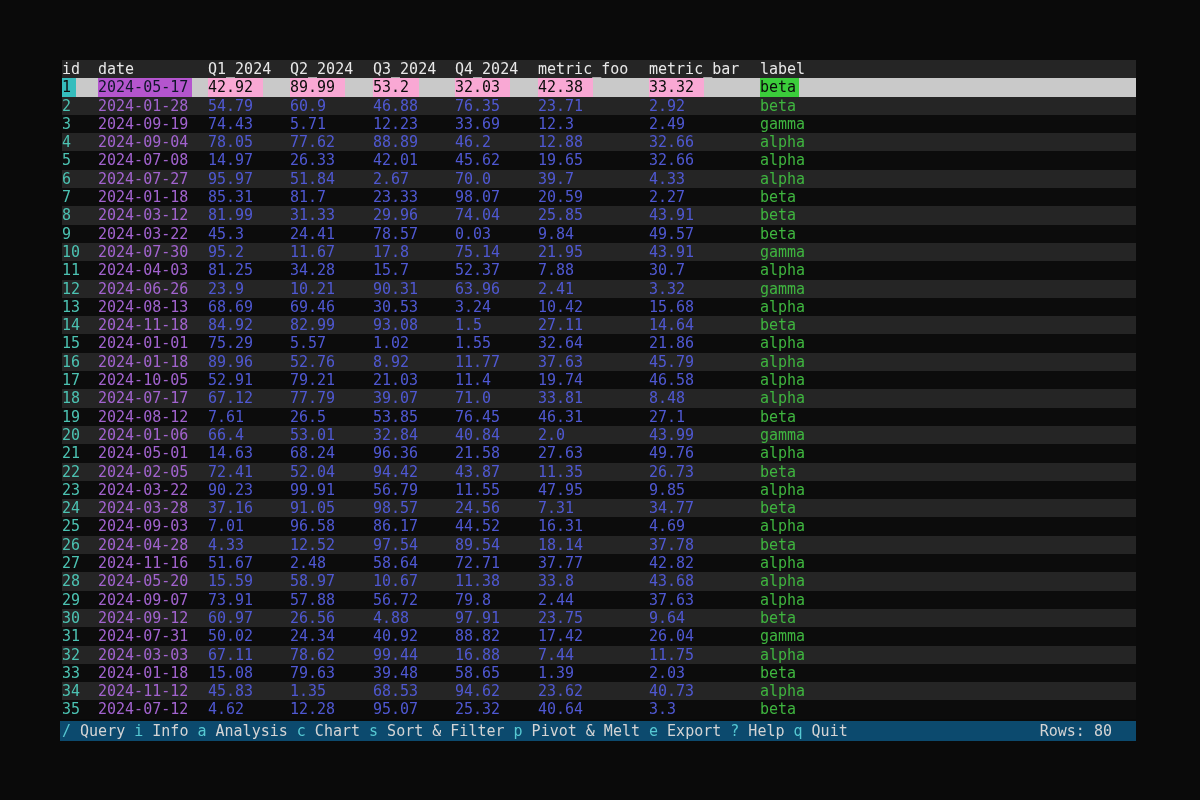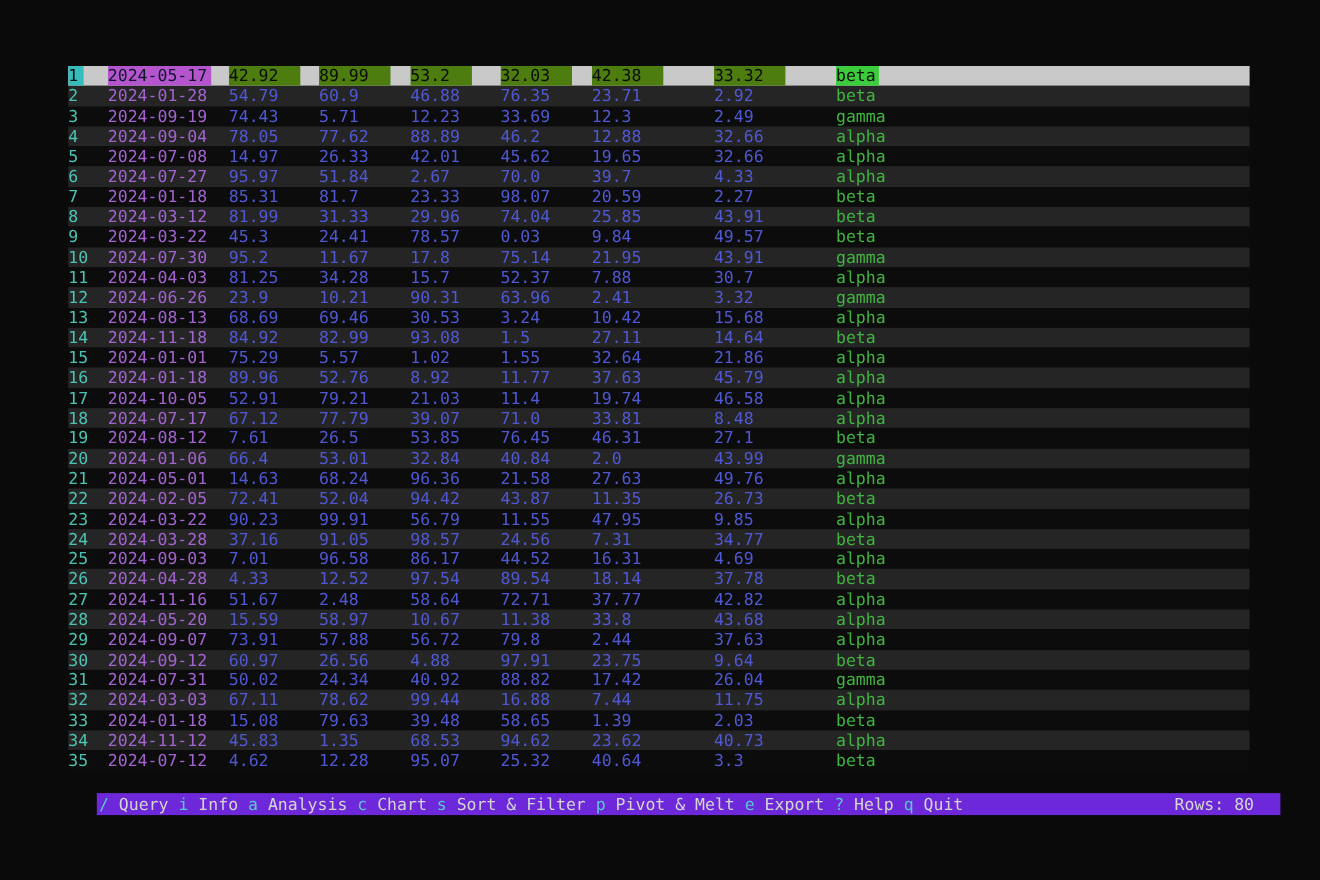--- a/index.html
+++ b/index.html
@@ -16,35 +16,36 @@
   
   .hdr { background:#252525; color:#e8e8e8; }
   
   .lt { background:#252525; } .dk { background:#0c0c0c; }
   
   .t-id{color:#4cc2b2} .t-date{color:#a263cf} .t-num{color:#4f58d2} .t-label{color:#3fb53f}
   
   .sel { background:#c9c9c9; }
   .sel .t-id .val    { background:#35bdbd; color:#0c0c0c; padding-right:5px; }
   .sel .t-date .val  { background:#b455ce; color:#0f172a; padding-right:4px; }
-  .sel .t-num .val   { background:#4d7c0f; color:#0c0c0c; padding-right:20px; }
+  .sel .t-num .val   { background:#f9a8d4; color:#0c0c0c; padding-right:10px; }
   .sel .t-label .val { background:#3bcd3b; color:#0c0c0c; padding-right:3px; }
   
   .footer { position:absolute; left:60px; top:721px; width:1076px; height:20px;
-            background:#6d28d9; display:flex; align-items:center;
+            background:#0c4a6e; display:flex; align-items:center;
             font-size:15px; line-height:20px; white-space:pre;
-            color:#d4d4d4; padding:0 24px 0 2px;margin-left:28px; }
+            color:#d4d4d4; padding:0 24px 0 2px; }
   .fkey { color:#56c9d3; }
   .menu-item { color:#d4d4d4; }
   .rows-count { margin-left:auto; color:#d4d4d4;text-align:center; }
 </style>
 </head>
 <body>
 
 <div class="table">
+  <div class="row hdr" id="head"><span class="cell c-id">id</span><span class="cell c-date">date</span><span class="cell c-q1">Q1_2024</span><span class="cell c-q2">Q2_2024</span><span class="cell c-q3">Q3_2024</span><span class="cell c-q4">Q4_2024</span><span class="cell c-metric_foo">metric_foo</span><span class="cell c-metric_bar">metric_bar</span><span class="cell c-label">label</span></div>
   <div id="rows">
       <div class="row sel"><span class="cell c-id t-id"><span class="val">1</span></span><span class="cell c-date t-date"><span class="val">2024-05-17</span></span><span class="cell c-q1 t-num"><span class="val">42.92</span></span><span class="cell c-q2 t-num"><span class="val">89.99</span></span><span class="cell c-q3 t-num"><span class="val">53.2</span></span><span class="cell c-q4 t-num"><span class="val">32.03</span></span><span class="cell c-metric_foo t-num"><span class="val">42.38</span></span><span class="cell c-metric_bar t-num"><span class="val">33.32</span></span><span class="cell c-label t-label"><span class="val">beta</span></span></div>
       <div class="row lt"><span class="cell c-id t-id"><span class="val">2</span></span><span class="cell c-date t-date"><span class="val">2024-01-28</span></span><span class="cell c-q1 t-num"><span class="val">54.79</span></span><span class="cell c-q2 t-num"><span class="val">60.9</span></span><span class="cell c-q3 t-num"><span class="val">46.88</span></span><span class="cell c-q4 t-num"><span class="val">76.35</span></span><span class="cell c-metric_foo t-num"><span class="val">23.71</span></span><span class="cell c-metric_bar t-num"><span class="val">2.92</span></span><span class="cell c-label t-label"><span class="val">beta</span></span></div>
       <div class="row dk"><span class="cell c-id t-id"><span class="val">3</span></span><span class="cell c-date t-date"><span class="val">2024-09-19</span></span><span class="cell c-q1 t-num"><span class="val">74.43</span></span><span class="cell c-q2 t-num"><span class="val">5.71</span></span><span class="cell c-q3 t-num"><span class="val">12.23</span></span><span class="cell c-q4 t-num"><span class="val">33.69</span></span><span class="cell c-metric_foo t-num"><span class="val">12.3</span></span><span class="cell c-metric_bar t-num"><span class="val">2.49</span></span><span class="cell c-label t-label"><span class="val">gamma</span></span></div>
       <div class="row lt"><span class="cell c-id t-id"><span class="val">4</span></span><span class="cell c-date t-date"><span class="val">2024-09-04</span></span><span class="cell c-q1 t-num"><span class="val">78.05</span></span><span class="cell c-q2 t-num"><span class="val">77.62</span></span><span class="cell c-q3 t-num"><span class="val">88.89</span></span><span class="cell c-q4 t-num"><span class="val">46.2</span></span><span class="cell c-metric_foo t-num"><span class="val">12.88</span></span><span class="cell c-metric_bar t-num"><span class="val">32.66</span></span><span class="cell c-label t-label"><span class="val">alpha</span></span></div>
       <div class="row dk"><span class="cell c-id t-id"><span class="val">5</span></span><span class="cell c-date t-date"><span class="val">2024-07-08</span></span><span class="cell c-q1 t-num"><span class="val">14.97</span></span><span class="cell c-q2 t-num"><span class="val">26.33</span></span><span class="cell c-q3 t-num"><span class="val">42.01</span></span><span class="cell c-q4 t-num"><span class="val">45.62</span></span><span class="cell c-metric_foo t-num"><span class="val">19.65</span></span><span class="cell c-metric_bar t-num"><span class="val">32.66</span></span><span class="cell c-label t-label"><span class="val">alpha</span></span></div>
       <div class="row lt"><span class="cell c-id t-id"><span class="val">6</span></span><span class="cell c-date t-date"><span class="val">2024-07-27</span></span><span class="cell c-q1 t-num"><span class="val">95.97</span></span><span class="cell c-q2 t-num"><span class="val">51.84</span></span><span class="cell c-q3 t-num"><span class="val">2.67</span></span><span class="cell c-q4 t-num"><span class="val">70.0</span></span><span class="cell c-metric_foo t-num"><span class="val">39.7</span></span><span class="cell c-metric_bar t-num"><span class="val">4.33</span></span><span class="cell c-label t-label"><span class="val">alpha</span></span></div>
       <div class="row dk"><span class="cell c-id t-id"><span class="val">7</span></span><span class="cell c-date t-date"><span class="val">2024-01-18</span></span><span class="cell c-q1 t-num"><span class="val">85.31</span></span><span class="cell c-q2 t-num"><span class="val">81.7</span></span><span class="cell c-q3 t-num"><span class="val">23.33</span></span><span class="cell c-q4 t-num"><span class="val">98.07</span></span><span class="cell c-metric_foo t-num"><span class="val">20.59</span></span><span class="cell c-metric_bar t-num"><span class="val">2.27</span></span><span class="cell c-label t-label"><span class="val">beta</span></span></div>
       <div class="row lt"><span class="cell c-id t-id"><span class="val">8</span></span><span class="cell c-date t-date"><span class="val">2024-03-12</span></span><span class="cell c-q1 t-num"><span class="val">81.99</span></span><span class="cell c-q2 t-num"><span class="val">31.33</span></span><span class="cell c-q3 t-num"><span class="val">29.96</span></span><span class="cell c-q4 t-num"><span class="val">74.04</span></span><span class="cell c-metric_foo t-num"><span class="val">25.85</span></span><span class="cell c-metric_bar t-num"><span class="val">43.91</span></span><span class="cell c-label t-label"><span class="val">beta</span></span></div>
       <div class="row dk"><span class="cell c-id t-id"><span class="val">9</span></span><span class="cell c-date t-date"><span class="val">2024-03-22</span></span><span class="cell c-q1 t-num"><span class="val">45.3</span></span><span class="cell c-q2 t-num"><span class="val">24.41</span></span><span class="cell c-q3 t-num"><span class="val">78.57</span></span><span class="cell c-q4 t-num"><span class="val">0.03</span></span><span class="cell c-metric_foo t-num"><span class="val">9.84</span></span><span class="cell c-metric_bar t-num"><span class="val">49.57</span></span><span class="cell c-label t-label"><span class="val">beta</span></span></div>

